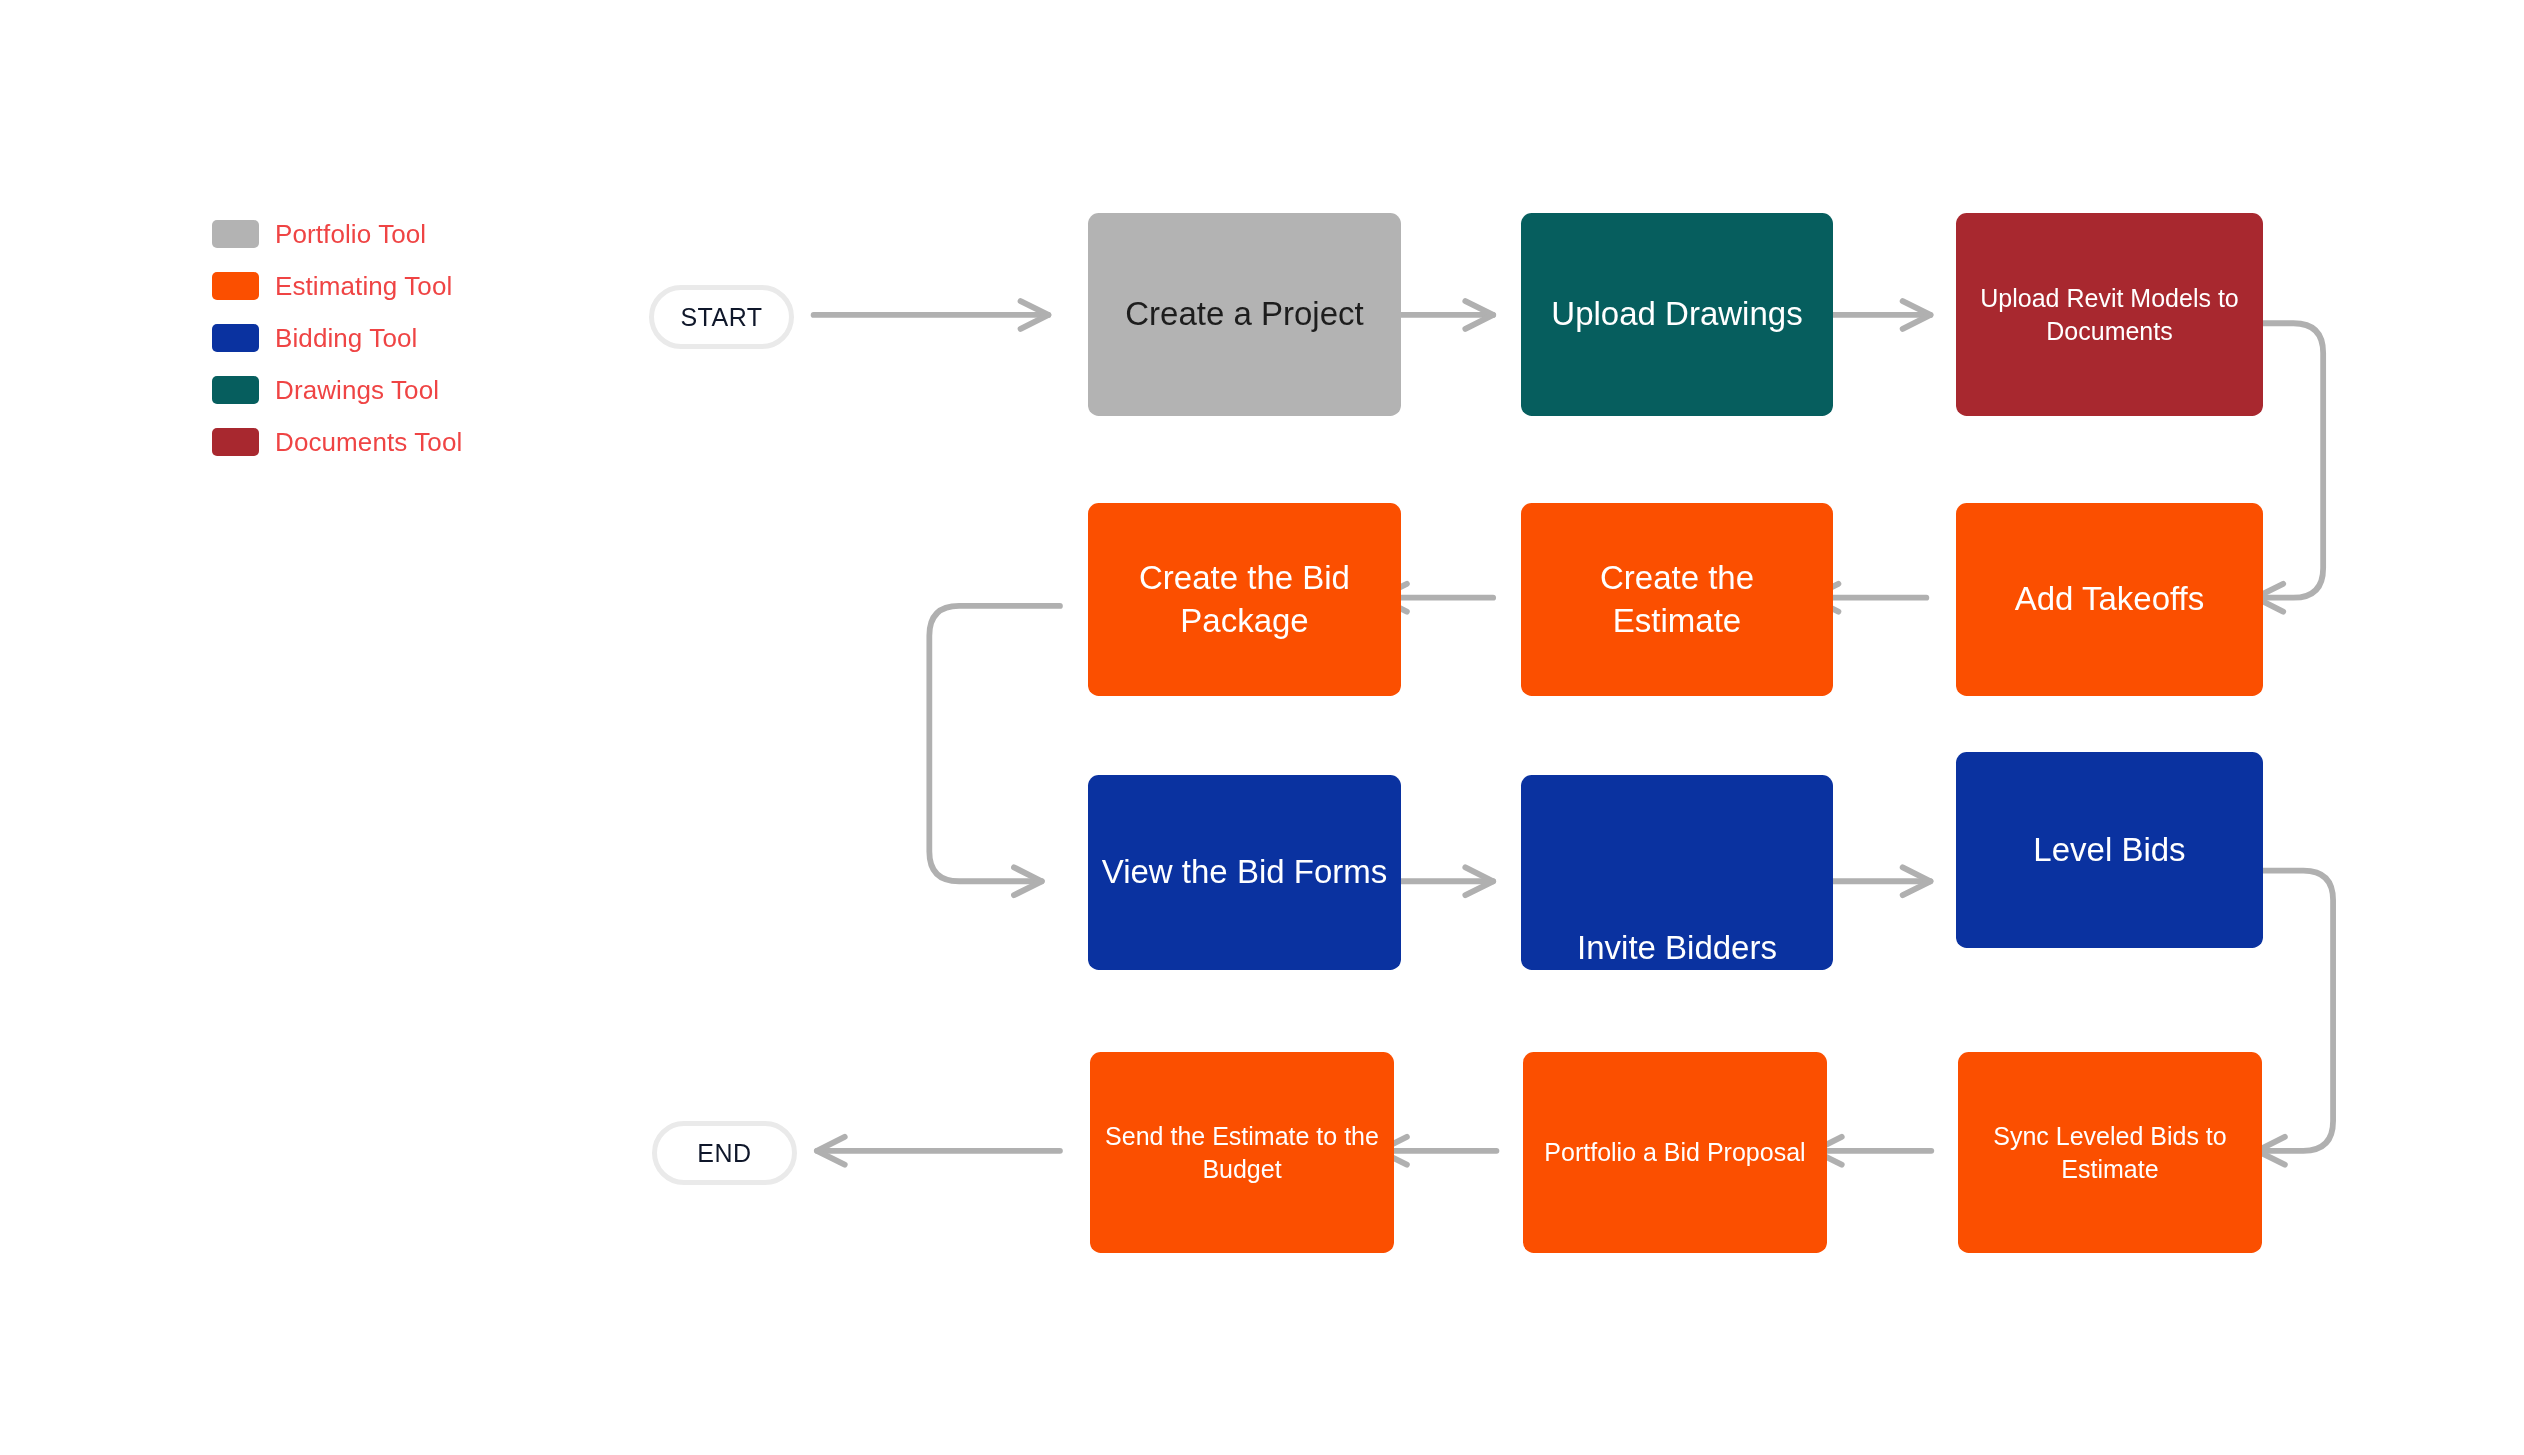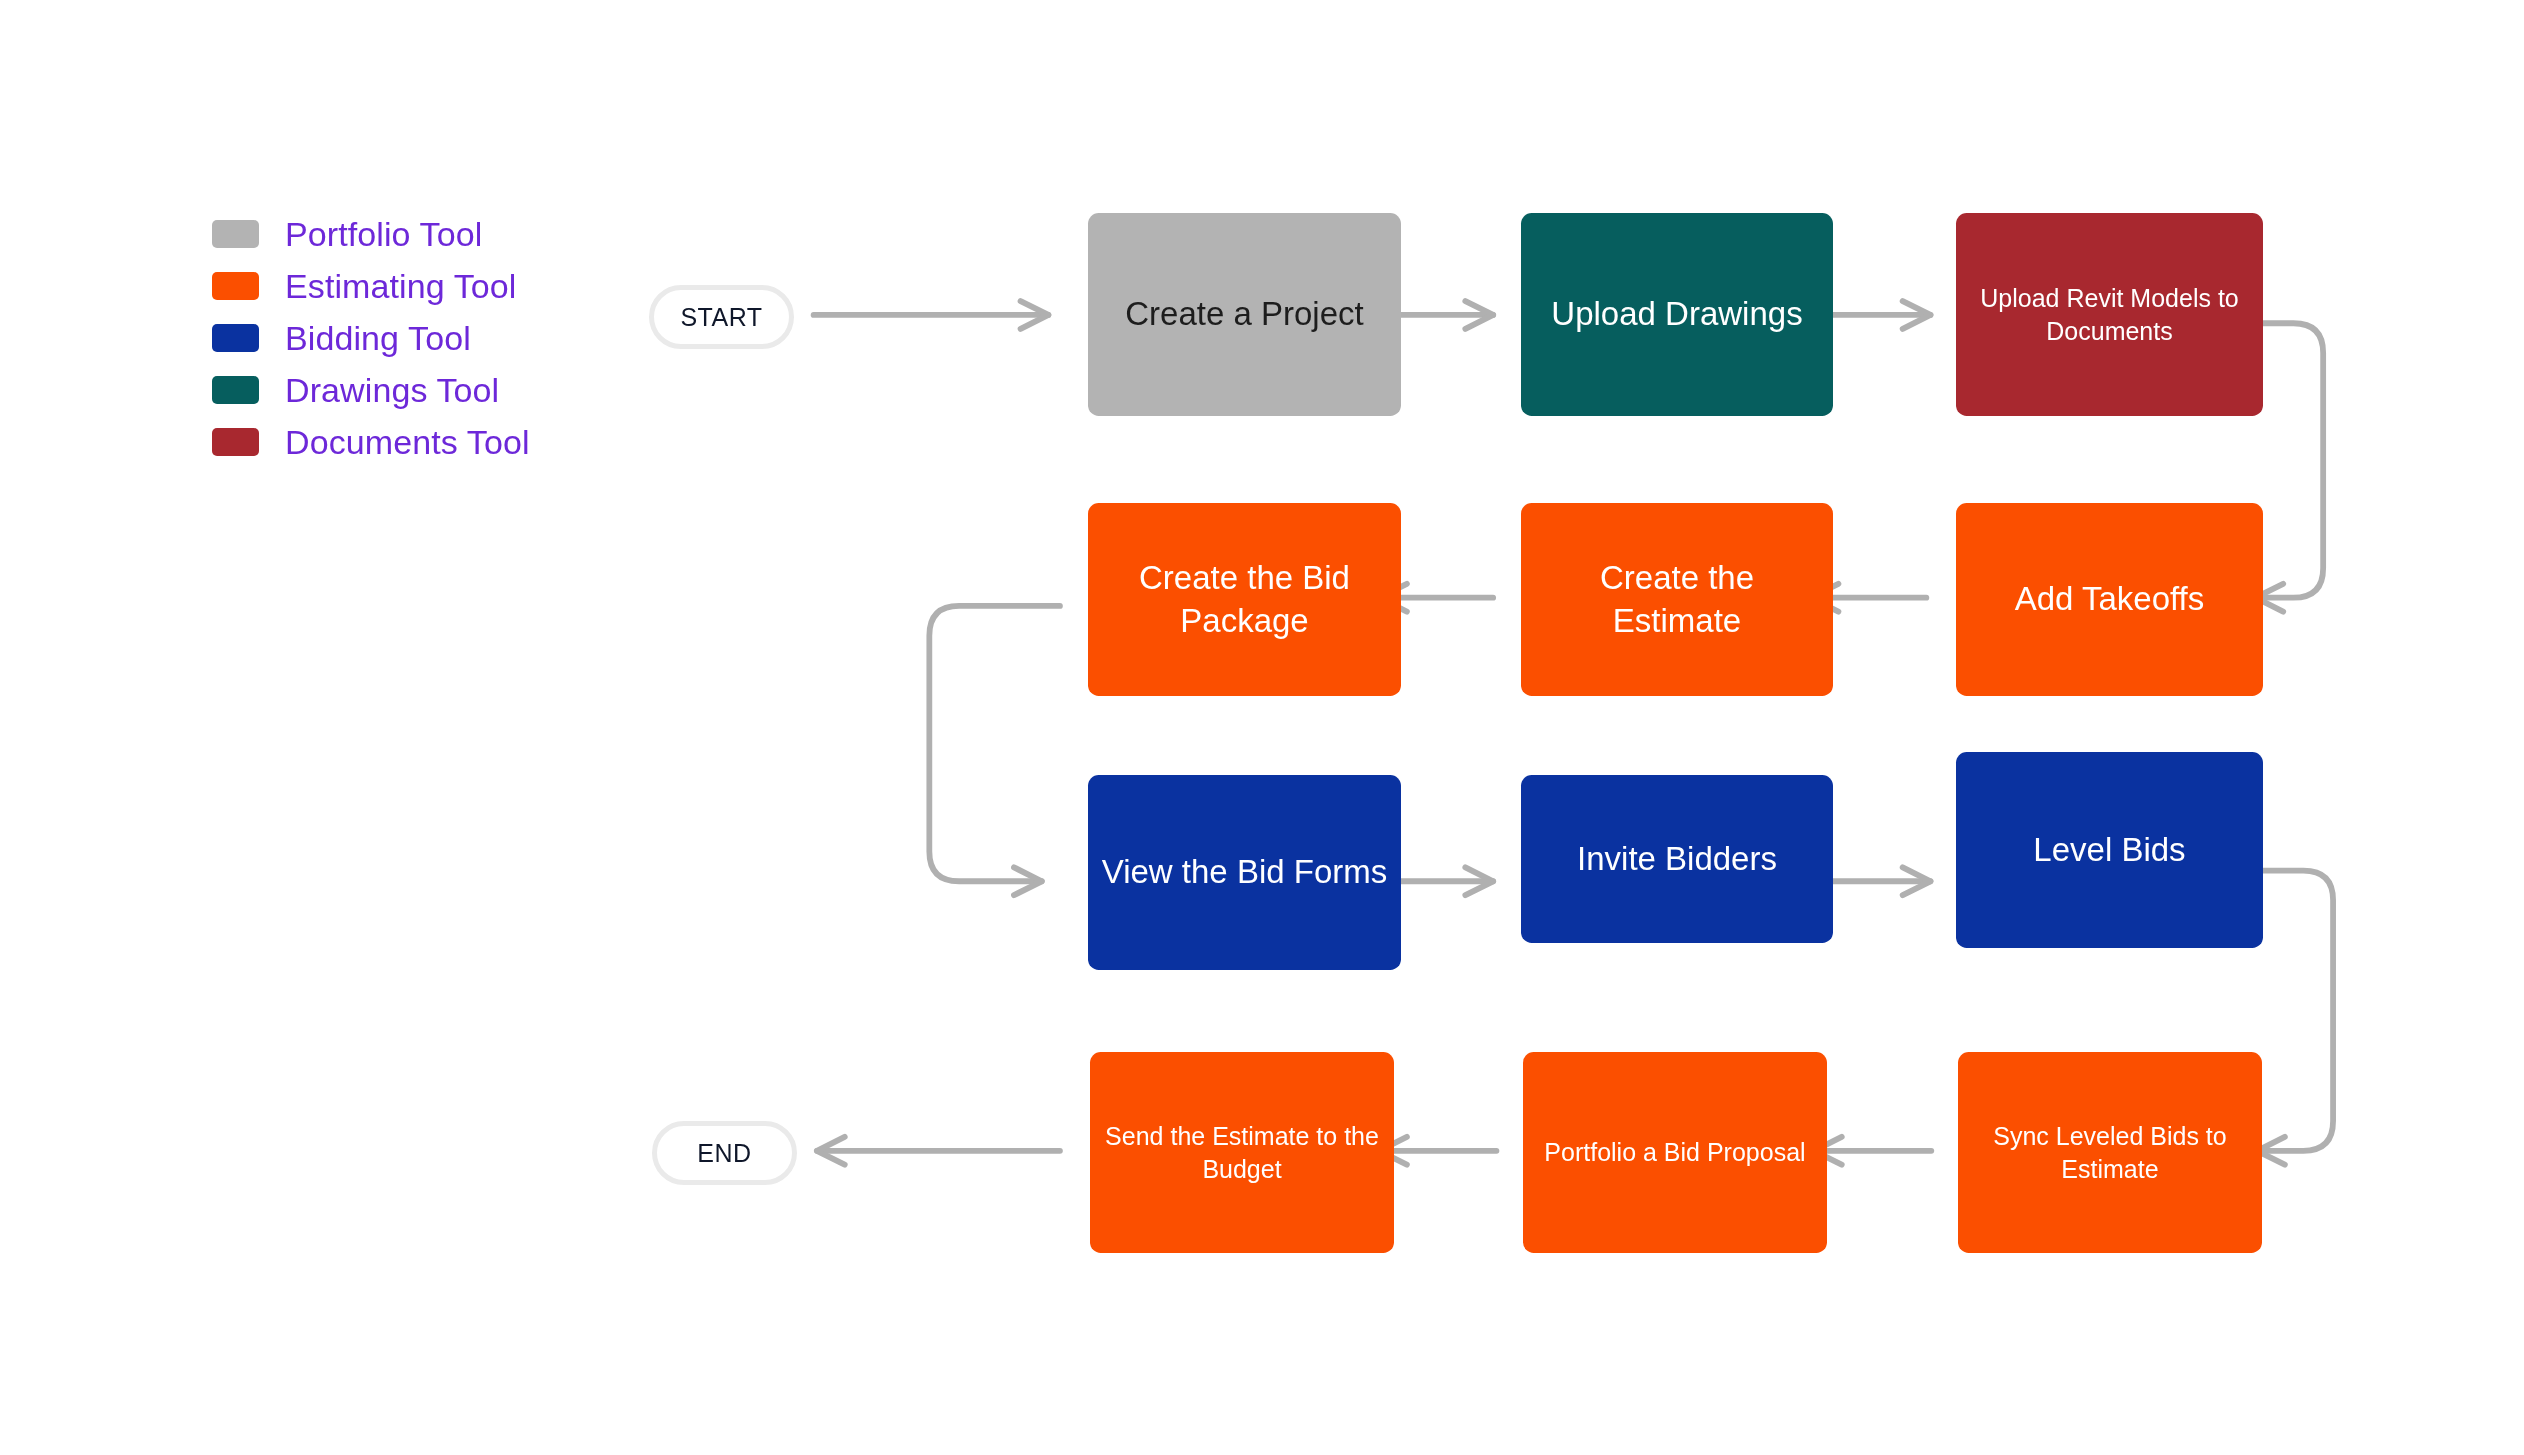--- a/index.html
+++ b/index.html
@@ -31,23 +31,23 @@
     align-items: center;
     height: 52px;
   }
   .legend-swatch {
     width: 47px;
     height: 28px;
     border-radius: 5px;
     flex: 0 0 auto;
   }
   .legend-label {
-    margin-left: 26px;
-    font-size: 34px;
-    color: #6d28d9;
+    margin-left: 16px;
+    font-size: 26px;
+    color: #ef4444;
     letter-spacing: 0.1px;
     white-space: nowrap;
   }
 
   
   .pill {
     position: absolute;
     display: flex;
     align-items: center;
     justify-content: center;
@@ -179,21 +179,21 @@
   <div class="node tone-estimating sz-lg" style="left:1494px; top:503px; width:312px; height:193px;">
     <span class="node-text">Create the Estimate</span>
   </div>
   <div class="node tone-estimating sz-lg" style="left:1929px; top:503px; width:307px; height:193px;">
     <span class="node-text">Add Takeoffs</span>
   </div>
 
   <div class="node tone-bidding sz-lg" style="left:1061px; top:775px; width:313px; height:195px;">
     <span class="node-text">View the Bid Forms</span>
   </div>
-  <div class="node tone-bidding sz-lg" style="left:1494px; top:775px; width:312px; height:168px;">
+  <div class="node tone-bidding sz-lg" style="left:1494px; top:775px; width:312px; height:195px;align-items:flex-end;">
     <span class="node-text">Invite Bidders</span>
   </div>
   <div class="node tone-bidding sz-lg" style="left:1929px; top:752px; width:307px; height:196px;">
     <span class="node-text">Level Bids</span>
   </div>
 
   <div class="node tone-estimating sz-sm" style="left:1063px; top:1052px; width:304px; height:201px;">
     <span class="node-text">Send the Estimate to the Budget</span>
   </div>
   <div class="node tone-estimating sz-sm" style="left:1496px; top:1052px; width:304px; height:201px;">

